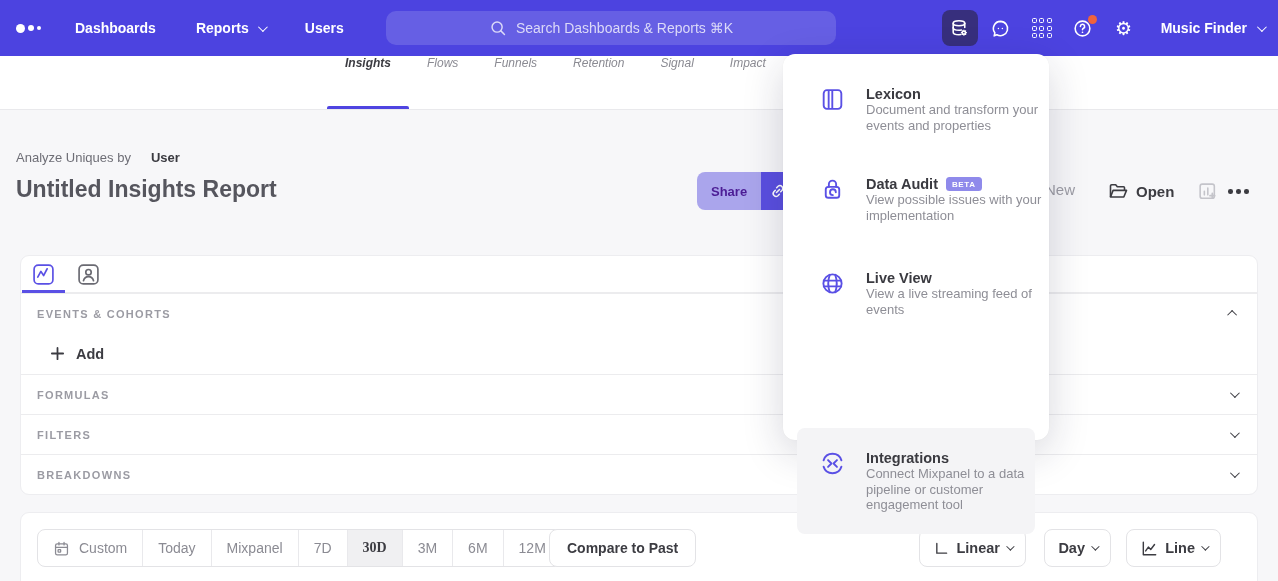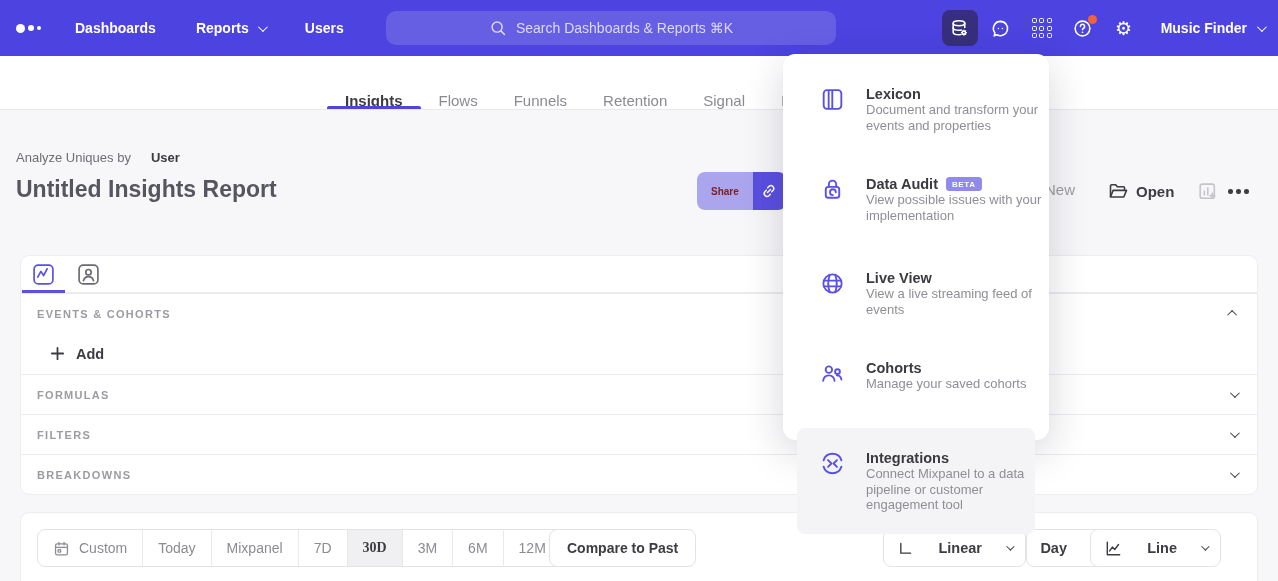--- a/index.html
+++ b/index.html
@@ -40,31 +40,31 @@
   .project-switcher { display:flex; align-items:center; gap:10px; color:#fff; font-size:14px; font-weight:700; margin-left:14px; cursor:pointer; }
   .apps-grid { display:grid; grid-template-columns:repeat(3,5px); grid-template-rows:repeat(3,5px); gap:2.5px; }
   .apps-grid i { width:5px; height:5px; border:1.3px solid #fff; border-radius:1.5px; }
 
   
   .tabbar {
     position:absolute; left:0; top:56px; width:1278px; height:54px;
     background:#fff; border-bottom:1px solid #e9e9ec;
     display:flex; align-items:stretch; padding-left:327px;
   }
-  .tab { position:relative; display:flex; align-items:flex-end; padding:0 18px; font-size:15px; color:#8a8a92; cursor:pointer; }
+  .tab { position:relative; display:flex; align-items:flex-start; padding:0 18px; font-size:12px; color:#8a8a92; cursor:pointer;font-style:italic; }
   .tab.active { color:#3c3c42; font-weight:700; }
   .tab.active::after { content:""; position:absolute; left:0; right:0; bottom:0; height:3px; background:#4f44e1; border-radius:2px 2px 0 0; }
 
   
   .breadcrumb { position:absolute; left:16px; top:150px; font-size:13px; color:#6e6e76; }
   .breadcrumb b { color:#3a3a40; font-weight:700; margin-left:20px; }
   .page-title { position:absolute; left:16px; top:176px; font-size:23px; font-weight:700; color:#56565e; }
 
   .share-split { position:absolute; left:697px; top:172px; height:38px; display:flex; border-radius:8px; overflow:hidden; cursor:pointer; }
-  .share-main { background:#aaa5ec; color:#7f1d1d; font-size:10px; font-weight:600; display:flex; align-items:center; padding:0 14px; }
+  .share-main { background:#aaa5ec; color:#4c1d95; font-size:13px; font-weight:600; display:flex; align-items:center; padding:0 14px; }
   .share-link { background:#5a4fe0; width:33px; display:flex; align-items:center; justify-content:center; }
 
   .hdr-action { position:absolute; top:181px; display:flex; align-items:center; gap:8px; font-size:15px; cursor:pointer; }
   .act-new { left:1022px; color:#9c9ca4; font-weight:500; }
   .act-open { left:1108px; color:#3c3c42; font-weight:600; }
   .act-addboard { left:1197px; color:#c4c4ca; }
   .act-more { left:1228px; top:189px; display:flex; gap:3.5px; }
   .act-more i { width:4.5px; height:4.5px; border-radius:50%; background:#3c3c42; }
 
   
@@ -80,21 +80,21 @@
   .add-row { height:41px; display:flex; align-items:center; gap:11px; padding-left:29px; cursor:pointer; }
   .add-row span { font-size:14.5px; font-weight:700; color:#3c3c42; }
 
   
   .toolbar-card { top:512px; height:100px; }
   .seg-control { position:absolute; left:16px; top:16px; height:38px; display:flex; border:1px solid #e3e3e6; border-radius:8px; overflow:hidden; background:#fff; }
   .seg { display:flex; align-items:center; gap:9px; padding:0 15px; font-size:14px; color:#8b8b93; border-right:1px solid #e9e9ec; cursor:pointer; white-space:nowrap; }
   .seg:last-child { border-right:none; }
   .seg.active { background:#f0f0f2; color:#3c3c42; font-weight:700;font-family:Liberation Serif, serif; }
   .compare-btn { position:absolute; left:528px; top:16px; height:38px; display:flex; align-items:center; padding:0 17px; border:1px solid #e3e3e6; border-radius:8px; font-size:14px; font-weight:600; color:#3c3c42; cursor:pointer; background:#fff; }
-  .tool-btn { position:absolute; top:16px; height:38px; display:flex; align-items:center; gap:24px; padding:0 13px; border:1px solid #e3e3e6; border-radius:8px; font-size:14.5px; font-weight:600; color:#3c3c42; cursor:pointer; background:#fff; }
+  .tool-btn { position:absolute; top:16px; height:38px; display:flex; align-items:center; gap:6px; padding:0 13px; border:1px solid #e3e3e6; border-radius:8px; font-size:14.5px; font-weight:600; color:#3c3c42; cursor:pointer; background:#fff; }
   .btn-linear { right:231px; }
   .btn-day { right:146px; }
   .btn-line { right:36px; }
   .tool-btn .chev { width:6px; height:6px; color:#3c3c42; }
 
   
   .popup {
     position:absolute; left:783px; top:54px; width:266px; height:386px;
     background:#fff; border-radius:12px; z-index:50;
     box-shadow:0 12px 40px rgba(25,25,60,0.18), 0 0 1px rgba(0,0,0,0.08);
@@ -388,34 +388,20 @@
       <path d="M10.4 4.6c-1.9 5.3-1.9 11.5 0 16.8M15.6 4.6c1.9 5.3 1.9 11.5 0 16.8"></path>
     </svg>
     <div class="pi-text">
       <div class="pi-title">
           <span>Live View</span>
         </div>
       <div class="pi-desc">View a live streaming feed of events</div>
     </div>
   </div>
 
-  <div class="popup-item pi-cohorts">
-    <svg width="27" height="27" viewBox="0 0 26 26" fill="none" stroke="#5a50e5" stroke-width="1.8" stroke-linecap="round" stroke-linejoin="round">
-      <circle cx="9.5" cy="9.3" r="3.1"></circle>
-      <path d="M4 20c.5-3.3 2.6-5.2 5.5-5.2s5 1.9 5.5 5.2"></path>
-      <circle cx="17.8" cy="11.2" r="2.3"></circle>
-      <path d="M17.2 14.8c2.4 0 4 1.5 4.4 4"></path>
-    </svg>
-    <div class="pi-text">
-      <div class="pi-title">
-          <span>Cohorts</span>
-        </div>
-      <div class="pi-desc">Manage your saved cohorts</div>
-    </div>
-  </div>
 
   <div class="pi-highlight">
     <div class="popup-item">
       <svg width="27" height="27" viewBox="0 0 26 26" fill="none" stroke="#5a50e5" stroke-width="1.8" stroke-linecap="round" stroke-linejoin="round">
         <path d="M21.6 10a9 9 0 0 0-17.2 0"></path>
         <path d="M4.4 16a9 9 0 0 0 17.2 0"></path>
         <path d="M8.7 9.7L12 13l-3.3 3.3"></path>
         <path d="M17.3 9.7L14 13l3.3 3.3"></path>
       </svg>
       <div class="pi-text">

